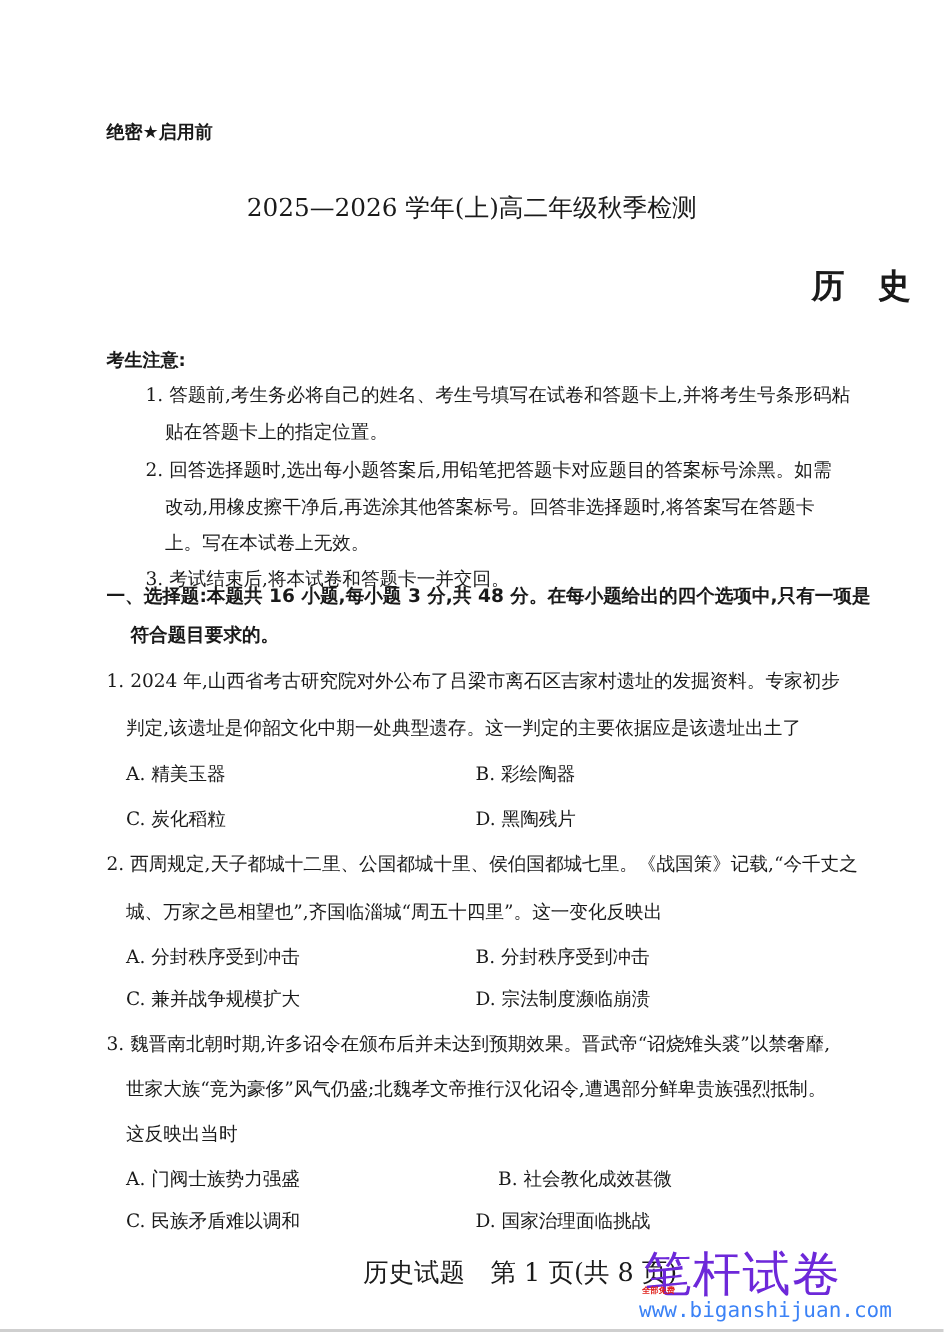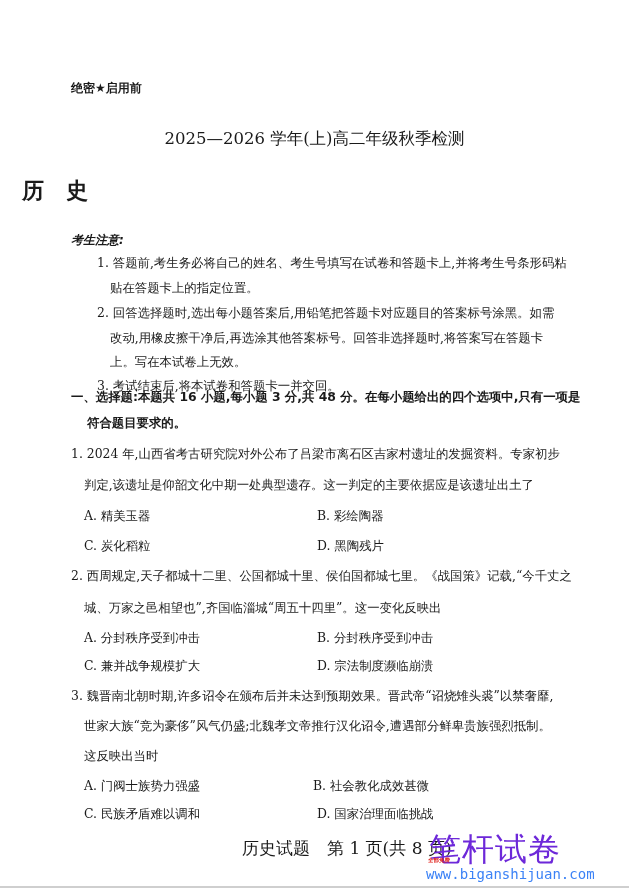--- a/index.html
+++ b/index.html
@@ -6,22 +6,22 @@
   body {
     width: 629px; height: 892px; background: #ffffff; overflow: hidden;
     position: relative;
     font-family: "DejaVu Serif", "Liberation Serif", serif;
     color: #1a1a1a;
   }
   .page { position: absolute; left: 0; top: 0; width: 629px; height: 800px; }
   .abs { position: absolute; white-space: nowrap; }
   .secret { left: 71px; top: 80px; font-family: "DejaVu Sans", sans-serif; font-weight: bold; font-size: 12px; }
   .exam-title { left: 0; width: 629px; text-align: center; top: 128px; font-size: 16.5px; }
-  .subject { left: 0; width: 629px; text-align: left; top: 176px; font-family: "DejaVu Sans", sans-serif; font-weight: bold; font-size: 22px; letter-spacing: 22px; text-indent: 22px; }
-  .notice-head { left: 71px; top: 232px; font-family: "DejaVu Sans", sans-serif; font-weight: bold; font-size: 12px; font-style: italic; }
+  .subject { left: 0; width: 629px; text-align: right; top: 176px; font-family: "DejaVu Sans", sans-serif; font-weight: bold; font-size: 22px; letter-spacing: 22px; text-indent: 22px; }
+  .notice-head { left: 71px; top: 232px; font-family: "DejaVu Sans", sans-serif; font-weight: bold; font-size: 12px; }
   .t { font-size: 12.4px; }
   .opt { font-size: 12.4px; }
   .section { font-family: "DejaVu Sans", sans-serif; font-weight: bold; font-size: 12.4px; }
   .footer { left: 242px; top: 837px; font-size: 17px; }
   .wm-cn { left: 429px; top: 828px; font-family: "DejaVu Sans", sans-serif; font-size: 32px; color: #6d28d9; letter-spacing: 1px; }
   .wm-red { left: 428px; top: 857px; font-family: "DejaVu Sans", sans-serif; font-size: 5.5px; color: #e0201b; font-weight: bold; }
   .wm-url { left: 426px; top: 866px; font-family: "DejaVu Sans Mono", "Liberation Mono", monospace; font-size: 14px; color: #3b82f6; }
   .bottom-line { left: 0; top: 886px; width: 629px; height: 2px; background: #cfcfcf; }
 </style>
 </head>
@@ -54,21 +54,21 @@
   <div class="abs t" style="left:84px;top:600px">城、万家之邑相望也”,齐国临淄城“周五十四里”。这一变化反映出</div>
   <div class="abs opt" style="left:84px;top:630px">A. 分封秩序受到冲击</div>
   <div class="abs opt" style="left:317px;top:630px">B. 分封秩序受到冲击</div>
   <div class="abs opt" style="left:84px;top:658px">C. 兼并战争规模扩大</div>
   <div class="abs opt" style="left:317px;top:658px">D. 宗法制度濒临崩溃</div>
 
   <div class="abs t" style="left:71px;top:688px">3. 魏晋南北朝时期,许多诏令在颁布后并未达到预期效果。晋武帝“诏烧雉头裘”以禁奢靡,</div>
   <div class="abs t" style="left:84px;top:718px">世家大族“竞为豪侈”风气仍盛;北魏孝文帝推行汉化诏令,遭遇部分鲜卑贵族强烈抵制。</div>
   <div class="abs t" style="left:84px;top:748px">这反映出当时</div>
   <div class="abs opt" style="left:84px;top:778px">A. 门阀士族势力强盛</div>
-  <div class="abs opt" style="left:313px;top:778px">B. 社会教化成效甚微</div>
+  <div class="abs opt" style="left:332px;top:778px">B. 社会教化成效甚微</div>
   <div class="abs opt" style="left:84px;top:806px">C. 民族矛盾难以调和</div>
   <div class="abs opt" style="left:317px;top:806px">D. 国家治理面临挑战</div>
 
   <div class="abs footer">历史试题　第 1 页(共 8 页)</div>
 
   <div class="abs wm-cn">笔杆试卷</div>
   <div class="abs wm-red">全部免费</div>
   <div class="abs wm-url">www.biganshijuan.com</div>
   <div class="abs bottom-line"></div>
 </div>

